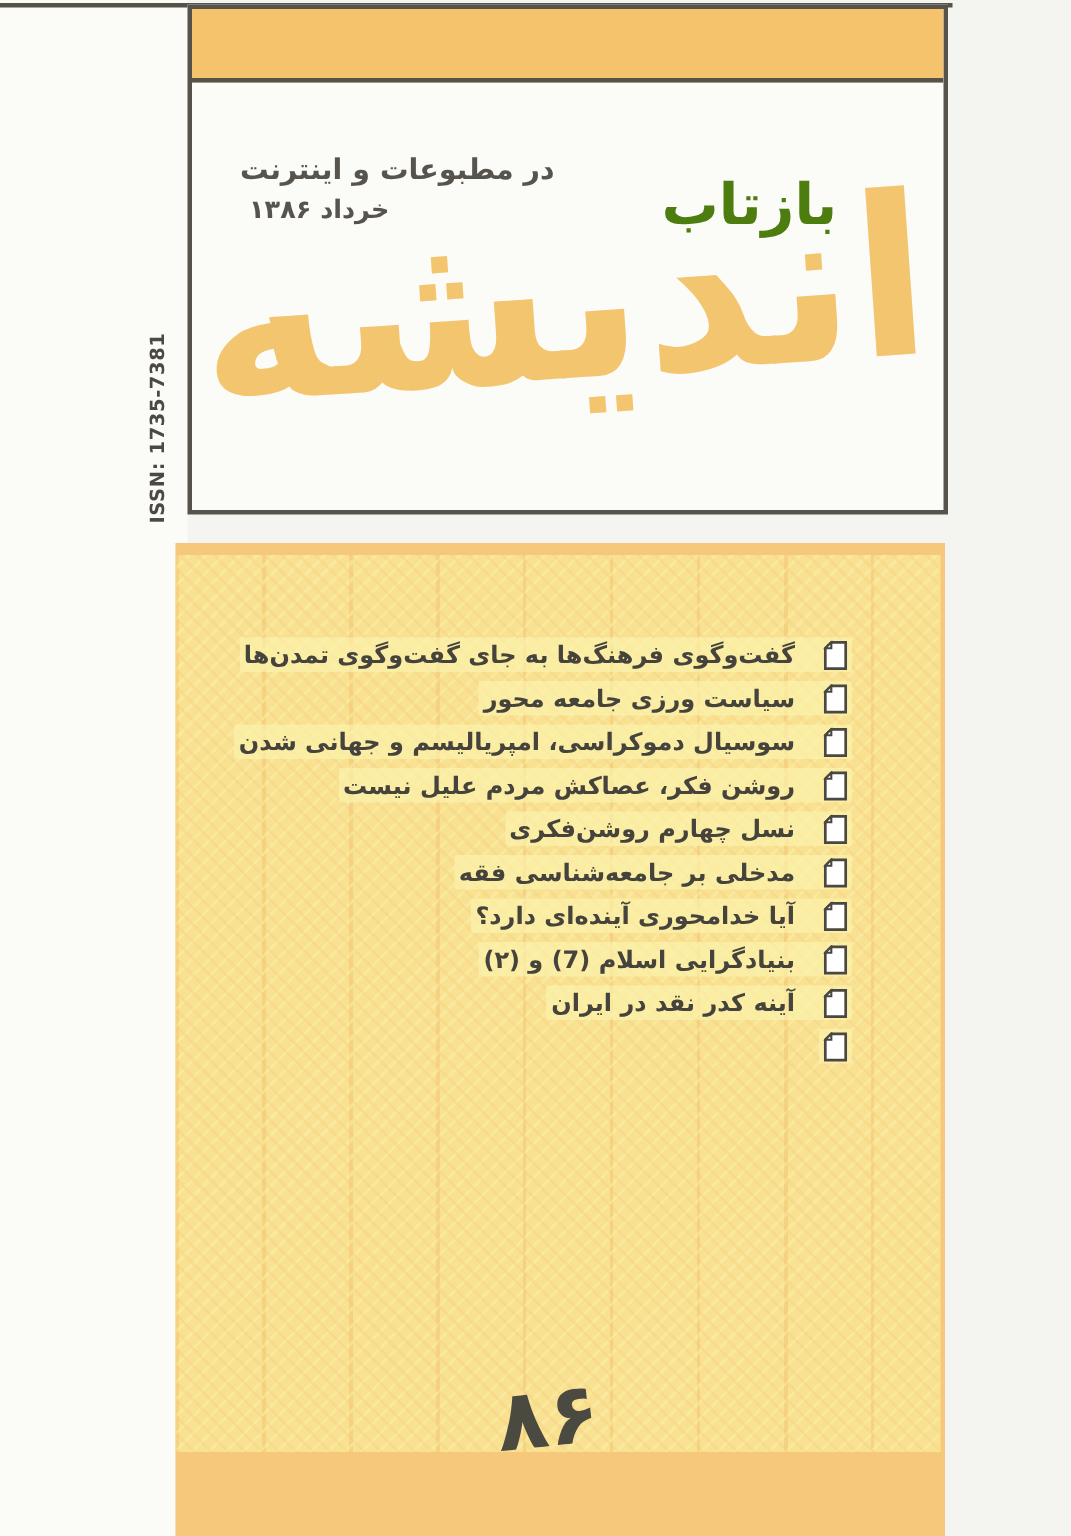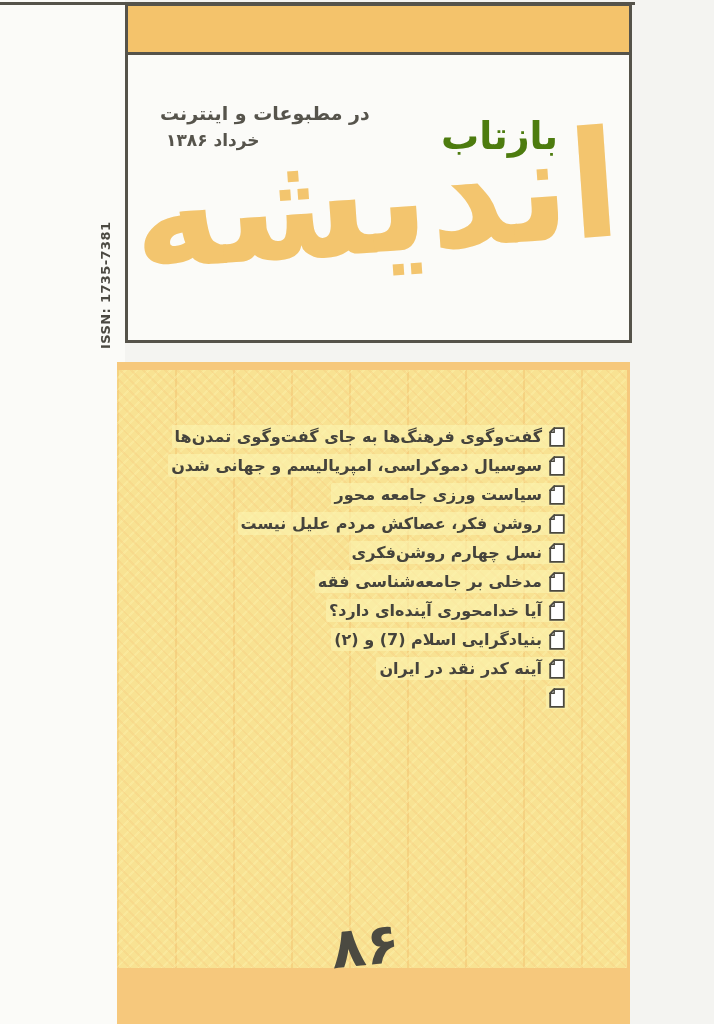--- a/index.html
+++ b/index.html
@@ -77,21 +77,21 @@
       repeating-linear-gradient(90deg,  rgba(240,185,100,0.38) 0 2px, rgba(0,0,0,0) 2px 58px);
   }
   .toc{
     position:absolute;top:63px;right:62px;
     direction:rtl;
     display:flex;flex-direction:column;
     align-items:flex-start;   
     gap:6px;
   }
   .toc-row{
-    display:flex;flex-direction:row;align-items:center;gap:7px;
+    display:flex;flex-direction:row;align-items:center;gap:19px;
     background:rgba(251,244,176,0.62);
     border-radius:2px;
     padding:1px 3px;
     height:21px;
   }
   .toc-label{
     font-size:16px;font-weight:bold;color:#45433c;
     white-space:nowrap;
   }
   .doc-icon{width:16px;height:20px;display:inline-flex;flex:0 0 auto;}
@@ -132,30 +132,30 @@
         </span>
       <span class="toc-label">گفت‌وگوی فرهنگ‌ها به جای گفت‌وگوی تمدن‌ها</span>
     </div>
     <div class="toc-row">
       <span class="doc-icon">
           <svg width="16" height="20" viewBox="0 0 16 20">
             <path d="M5.2 1.2 L14.8 1.2 L14.8 18.8 L1.2 18.8 L1.2 5.2 Z" fill="#ffffff" stroke="#4a4840" stroke-width="1.8"></path>
             <path d="M5.2 1.2 L5.2 5.2 L1.2 5.2 Z" fill="#ffffff" stroke="#4a4840" stroke-width="1.4"></path>
           </svg>
         </span>
+      <span class="toc-label">سیاست ورزی جامعه محور</span>
+    </div>
+    <div class="toc-row">
+      <span class="doc-icon">
+          <svg width="16" height="20" viewBox="0 0 16 20">
+            <path d="M5.2 1.2 L14.8 1.2 L14.8 18.8 L1.2 18.8 L1.2 5.2 Z" fill="#ffffff" stroke="#4a4840" stroke-width="1.8"></path>
+            <path d="M5.2 1.2 L5.2 5.2 L1.2 5.2 Z" fill="#ffffff" stroke="#4a4840" stroke-width="1.4"></path>
+          </svg>
+        </span>
       <span class="toc-label">سوسیال دموکراسی، امپریالیسم و جهانی شدن</span>
-    </div>
-    <div class="toc-row">
-      <span class="doc-icon">
-          <svg width="16" height="20" viewBox="0 0 16 20">
-            <path d="M5.2 1.2 L14.8 1.2 L14.8 18.8 L1.2 18.8 L1.2 5.2 Z" fill="#ffffff" stroke="#4a4840" stroke-width="1.8"></path>
-            <path d="M5.2 1.2 L5.2 5.2 L1.2 5.2 Z" fill="#ffffff" stroke="#4a4840" stroke-width="1.4"></path>
-          </svg>
-        </span>
-      <span class="toc-label">سیاست ورزی جامعه محور</span>
     </div>
     <div class="toc-row">
       <span class="doc-icon">
           <svg width="16" height="20" viewBox="0 0 16 20">
             <path d="M5.2 1.2 L14.8 1.2 L14.8 18.8 L1.2 18.8 L1.2 5.2 Z" fill="#ffffff" stroke="#4a4840" stroke-width="1.8"></path>
             <path d="M5.2 1.2 L5.2 5.2 L1.2 5.2 Z" fill="#ffffff" stroke="#4a4840" stroke-width="1.4"></path>
           </svg>
         </span>
       <span class="toc-label">روشن فکر، عصاکش مردم علیل نیست</span>
     </div>

